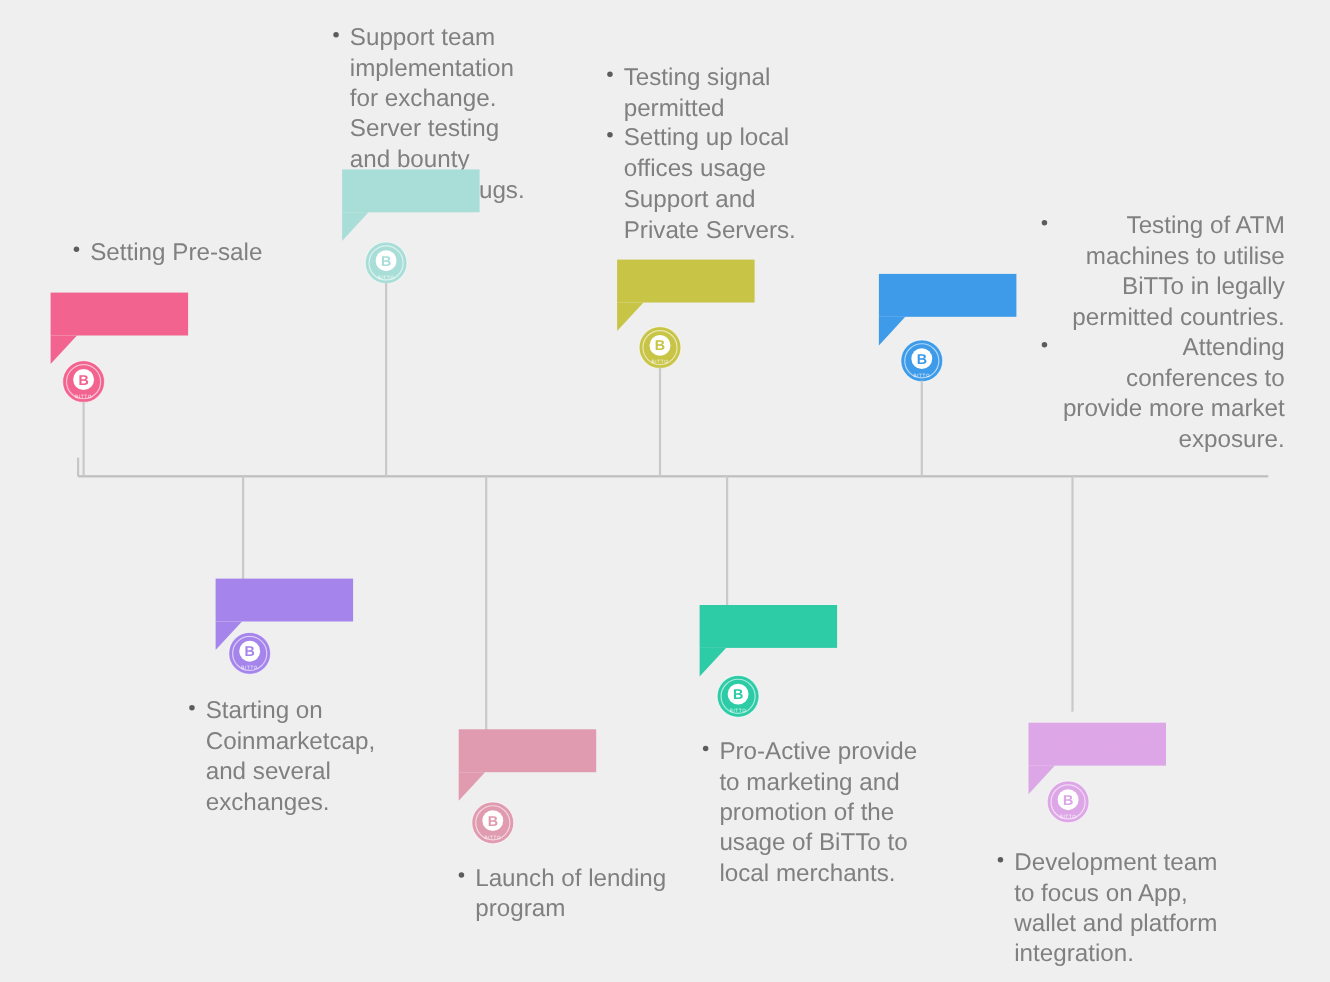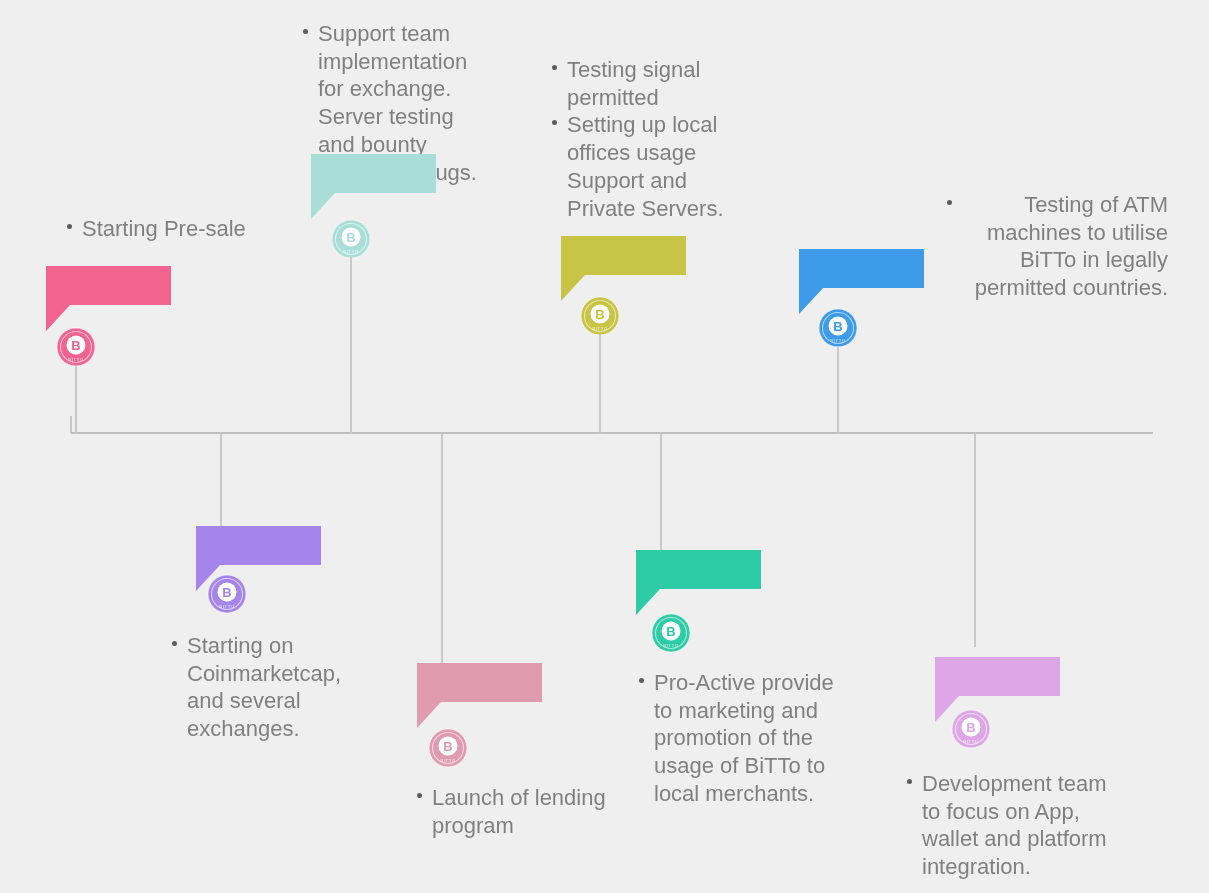--- a/index.html
+++ b/index.html
@@ -80,21 +80,21 @@
 <body>
 
 <div id="timeline">
 
   <div class="axis-cap"></div>
   <div class="axis-line"></div>
 
   <div class="milestone">
     <div class="txt" style="left:60px;top:215px;width:250px;">
       <ul>
-        <li>Starting Pre-sale</li>
+        <li>Setting Pre-sale</li>
       </ul>
     </div>
     <div style="position:absolute;left:46px;top:266px;color:#F2638F;">
       <div class="chip tail-down" style="background:#F2638F;color:#F2638F;">
         <span class="chip-text">Q4 2017</span>
       </div>
     </div>
     <div class="coin" style="left:56px;top:327px;">
       <svg viewBox="0 0 40 40">
         <circle cx="20" cy="20" r="19" fill="#F2638F"></circle>
@@ -154,20 +154,21 @@
         <text x="20" y="34.4" text-anchor="middle" font-family="Liberation Sans, sans-serif" font-size="4.2" letter-spacing="0.6" fill="#ffffff" fill-opacity=".85">BITTO</text>
       </svg>
     </div>
     <div class="stem" style="left:599px;top:334px;height:99px;"></div>
   </div>
 
   <div class="milestone">
     <div class="txt" style="left:940px;top:191px;width:228px;text-align:right;">
       <ul>
         <li>Testing of ATM machines to utilise BiTTo in legally permitted countries.</li>
+        <li>Attending conferences to provide more market exposure.</li>
       </ul>
     </div>
     <div style="position:absolute;left:799px;top:249px;color:#3D9BE9;">
       <div class="chip tail-down" style="background:#3D9BE9;color:#3D9BE9;">
         <span class="chip-text">Q2 2019</span>
       </div>
     </div>
     <div class="coin" style="left:818px;top:308px;">
       <svg viewBox="0 0 40 40">
         <circle cx="20" cy="20" r="19" fill="#3D9BE9"></circle>

